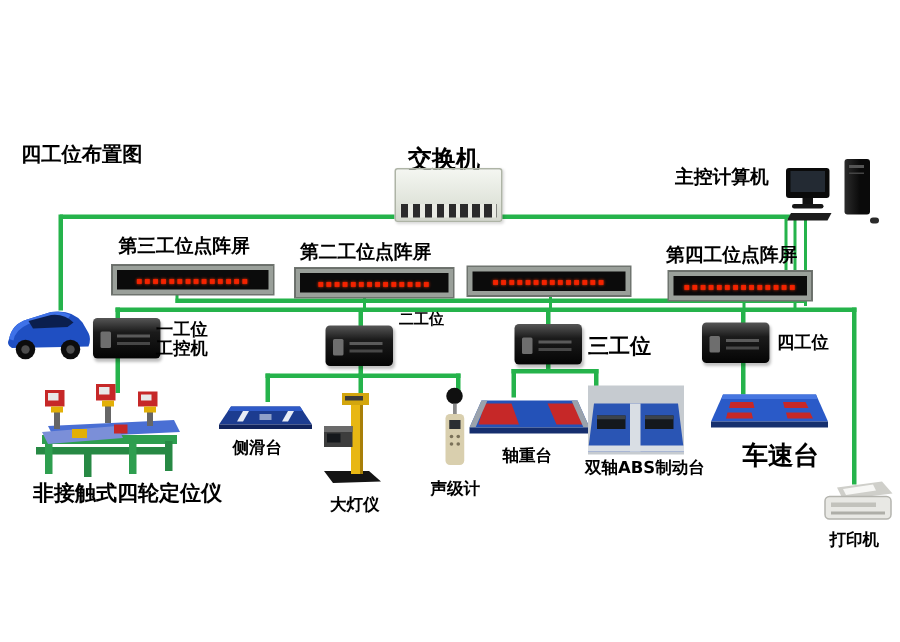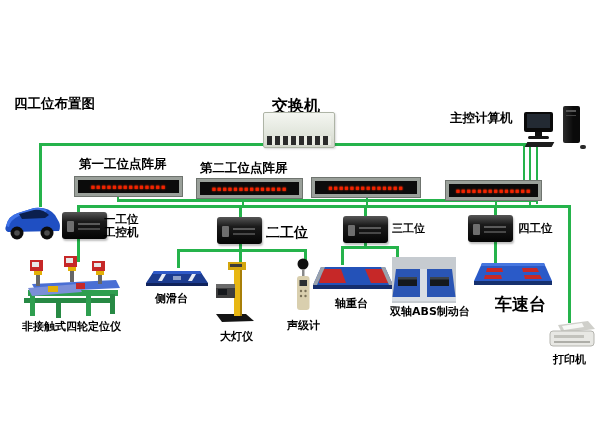--- a/index.html
+++ b/index.html
@@ -92,34 +92,35 @@
       </span>
     <span class="monitor" style="position:absolute;left:0;top:8px;width:29px;height:20px;background:#0a0a0a;border-radius:2px">
         <i style="position:absolute;left:3px;top:2px;right:3px;bottom:4px;background:#232a33"></i>
       </span>
     <span class="stand" style="position:absolute;left:11px;top:28px;width:7px;height:4px;background:#111"></span>
     <span class="base" style="position:absolute;left:4px;top:32px;width:21px;height:3px;background:#161616;border-radius:2px"></span>
     <span class="kbd" style="position:absolute;left:2px;top:38px;width:27px;height:5px;background:#1d1d1d;transform:skewX(-28deg)"></span>
     <span class="mouse" style="position:absolute;right:0;top:41px;width:6px;height:4px;background:#2a2a2a;border-radius:2px"></span>
   </div>
 
-  <div class="lbl" style="left:79px;top:157px;font-size:12.5px">第一工位点阵屏</div>
+  <div class="lbl" style="left:79px;top:157px;font-size:12.5px">第三工位点阵屏</div>
   <div class="led" style="left:75px;top:177px;width:101px;height:13px">
       <span>▪▪▪▪▪▪▪▪▪▪▪▪▪▪</span>
     </div>
 
   <div class="lbl" style="left:200px;top:161px;font-size:12.5px">第二工位点阵屏</div>
   <div class="led" style="left:197px;top:179px;width:99px;height:13px">
       <span>▪▪▪▪▪▪▪▪▪▪▪▪▪▪</span>
     </div>
 
   <div class="led" style="left:312px;top:178px;width:102px;height:13px">
       <span>▪▪▪▪▪▪▪▪▪▪▪▪▪▪</span>
     </div>
 
+  <div class="lbl" style="left:444px;top:163px;font-size:12.5px">第四工位点阵屏</div>
   <div class="led" style="left:446px;top:181px;width:89px;height:13px">
       <span>▪▪▪▪▪▪▪▪▪▪▪▪▪▪</span>
     </div>
 
   <svg style="left:1px;top:199px" width="62" height="45" viewBox="0 0 62 45">
     <path d="M5,27 Q7,17 17,14 L33,9 Q47,7 54,16 L58,23 Q60,27 58,32 L7,33 Q3,31 5,27 Z" fill="#1f4fc2"></path>
     <path d="M5,27 Q7,17 17,14 L33,9 Q40,8 46,11 L44,14 Q30,12 18,17 Q9,21 8,28 Z" fill="#3f72e8"></path>
     <path d="M18,15 L33,11 Q42,10 48,16 L44,19 L21,20 Z" fill="#0b1f4e"></path>
     <circle cx="16" cy="34" r="6.5" fill="#0c0c0c"></circle>
       <circle cx="16" cy="34" r="2.8" fill="#4d4d4d"></circle>
@@ -135,28 +136,28 @@
   <div class="lbl" style="left:104px;top:213px;font-size:11.5px">
     <div>一工位</div>
     <div>工控机</div>
   </div>
 
   <div class="ipc" style="left:217px;top:217px">
       <i></i>
       <em></em>
       <b></b>
     </div>
-  <div class="lbl" style="left:266px;top:224px;font-size:14px">二工位</div>
+  <div class="lbl" style="left:266px;top:208px;font-size:10px">二工位</div>
 
   <div class="ipc" style="left:343px;top:216px">
       <i></i>
       <em></em>
       <b></b>
     </div>
-  <div class="lbl" style="left:392px;top:223px;font-size:11px">三工位</div>
+  <div class="lbl" style="left:392px;top:223px;font-size:14px">三工位</div>
 
   <div class="ipc" style="left:468px;top:215px">
       <i></i>
       <em></em>
       <b></b>
     </div>
   <div class="lbl" style="left:518px;top:222px;font-size:11.5px">四工位</div>
 
   <svg style="left:18px;top:256px" width="106" height="64" viewBox="0 0 106 64">
     <rect x="10" y="34" width="90" height="6" fill="#2e9e4f"></rect>
@@ -181,21 +182,21 @@
     </g>
     <g>
       <rect x="80" y="16" width="4" height="12" fill="#666"></rect>
         <rect x="74" y="5" width="13" height="10" fill="#c62828"></rect>
         <rect x="76" y="7" width="7" height="4" fill="#e8e8e8"></rect>
         <rect x="78" y="15" width="8" height="4" fill="#e2b007"></rect>
     </g>
     <rect x="30" y="30" width="10" height="6" fill="#e2b007"></rect>
     <rect x="58" y="27" width="9" height="6" fill="#c62828"></rect>
   </svg>
-  <div class="lbl" style="left:22px;top:321px;font-size:11px">非接触式四轮定位仪</div>
+  <div class="lbl" style="left:22px;top:321px;font-size:14px">非接触式四轮定位仪</div>
 
   <svg style="left:146px;top:268px" width="62" height="22" viewBox="0 0 62 22">
     <polygon points="8,3 54,3 62,15 0,15" fill="#1c3c90"></polygon>
     <polygon points="8,3 54,3 56,6 6,6" fill="#2f5ac8"></polygon>
     <polygon points="16,6 20,6 16,13 12,13" fill="#e8ecf5"></polygon>
     <polygon points="46,6 50,6 46,13 42,13" fill="#e8ecf5"></polygon>
     <rect x="27" y="8" width="8" height="4" fill="#8fa0c8"></rect>
     <rect x="0" y="15" width="62" height="3" fill="#10235c"></rect>
   </svg>
   <div class="lbl" style="left:155px;top:293px;font-size:11px">侧滑台</div>

